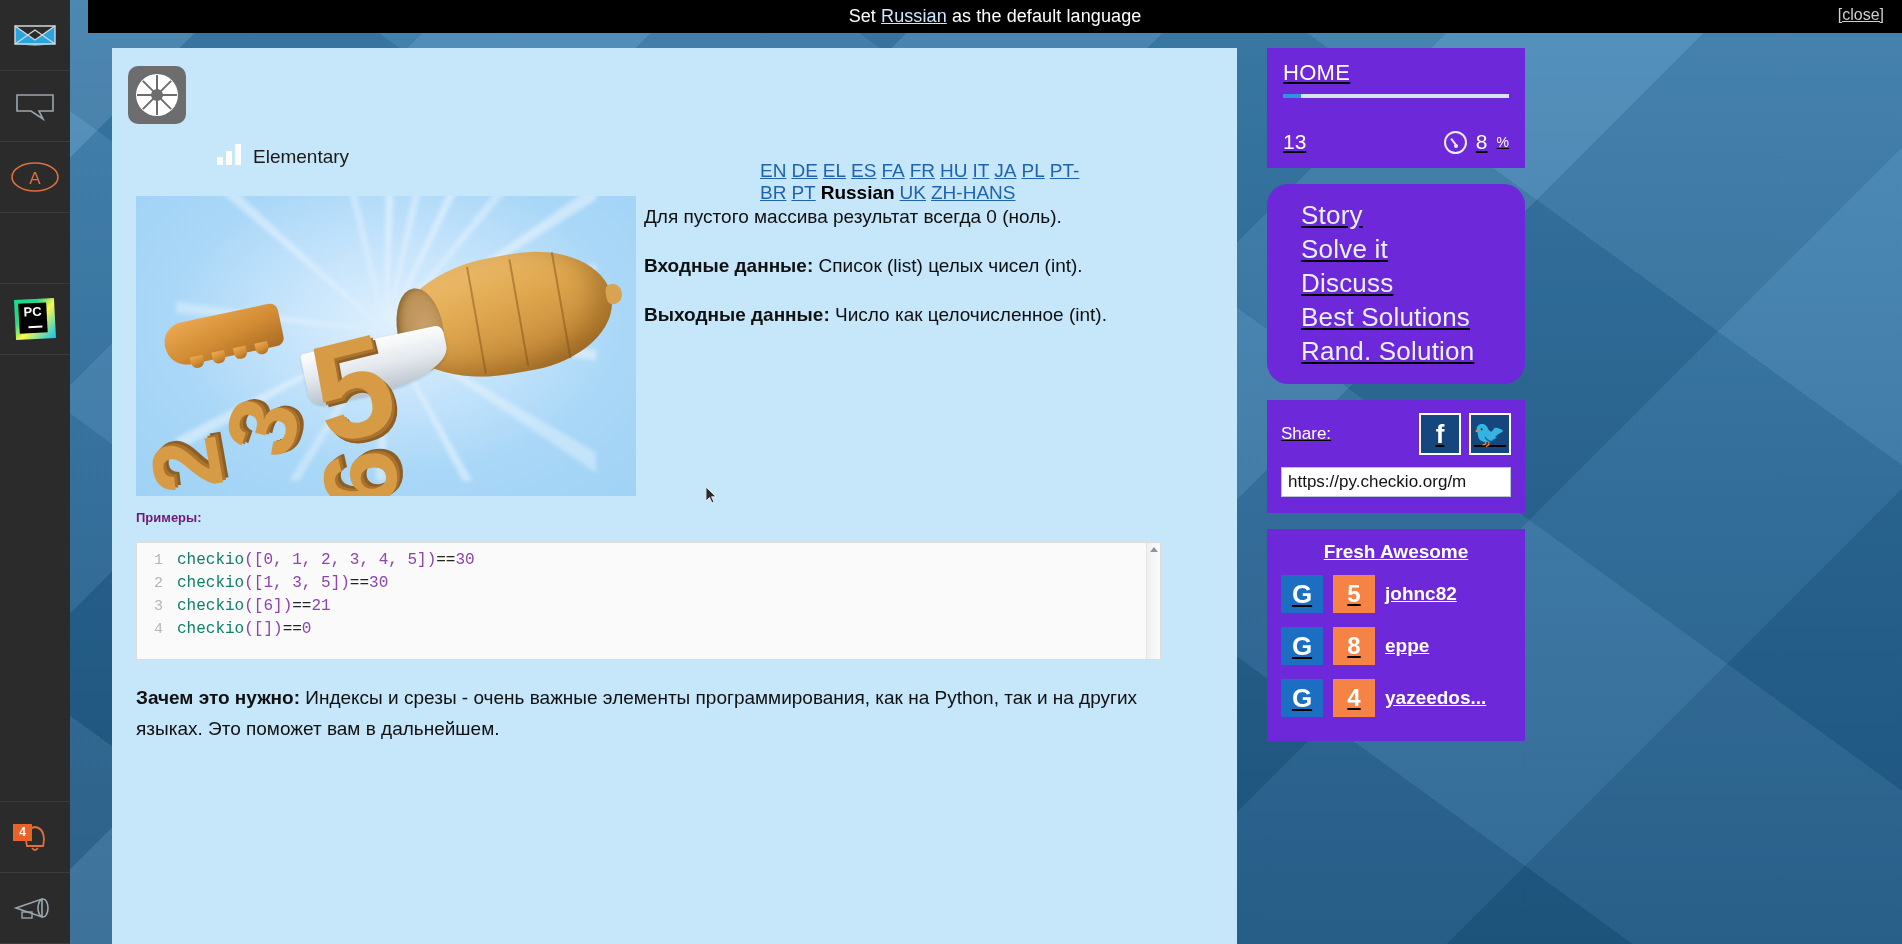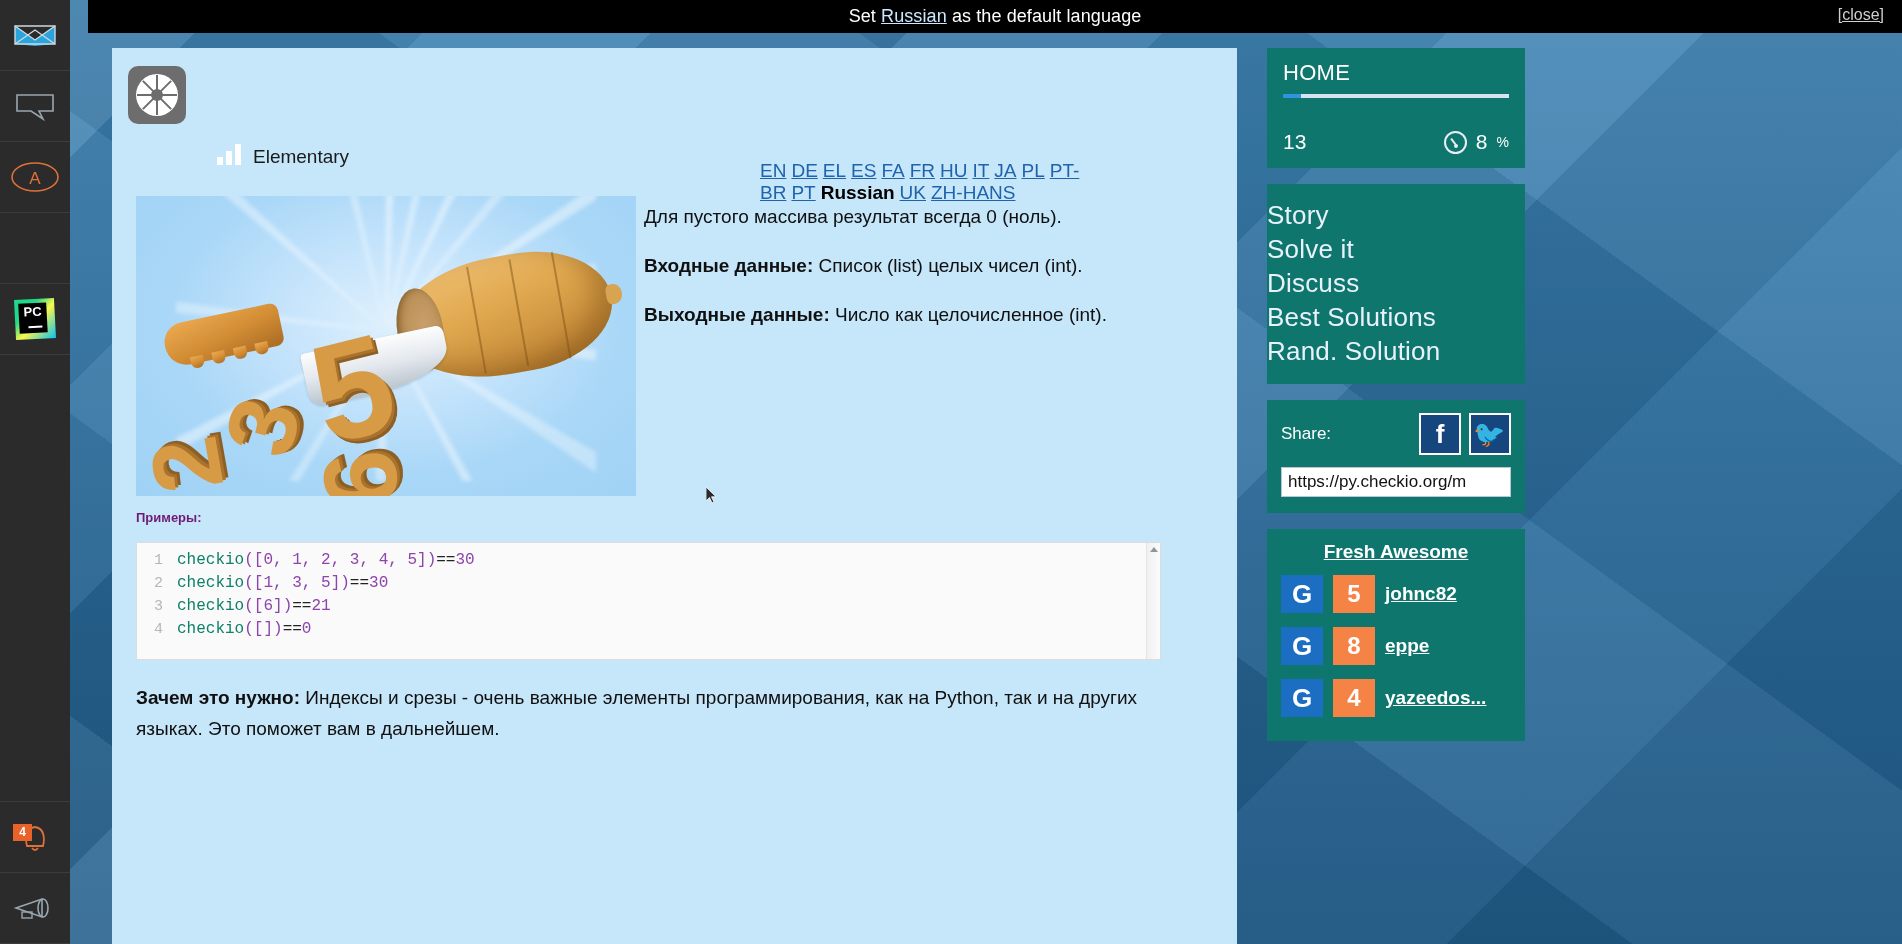--- a/index.html
+++ b/index.html
@@ -227,36 +227,36 @@
     border-left: 4px solid transparent; border-right: 4px solid transparent; border-bottom: 5px solid #8d96a0; }
 
   .why {
     position: absolute; left: 24px; top: 492px; width: 1020px;
     font-size: 19px; line-height: 31px; color: #101010;
   }
   .why b { font-weight: bold; }
 
   
   .rail { position: absolute; left: 1267px; top: 48px; width: 258px; }
-  .panel { background: #0f766e; margin-bottom: 16px; }
+  .panel { background: #6d28d9; margin-bottom: 16px; text-decoration: underline; }
 
   .home-panel { padding: 12px 16px 14px 16px; }
   .home-panel .ptitle { color: #fff; font-size: 22px; letter-spacing: .3px; }
   .progress { margin: 8px 0 6px 0; height: 4px; background: #d6e4f2; position: relative; }
   .progress .fill { position: absolute; left: 0; top: 0; height: 4px; width: 8%; background: #2e93e0; }
   .home-stats { display: flex; align-items: center; justify-content: space-between; color: #fff; margin-top: 32px; }
   .home-stats .lvl { font-size: 21px; }
   .home-stats .right { display: flex; align-items: center; gap: 9px; }
   .gauge { width: 23px; height: 23px; border-radius: 50%; border: 2px solid #e8eef5; position: relative; }
   .gauge .needle { position: absolute; left: 9px; top: 4px; width: 2px; height: 8px; background: #e8eef5; transform-origin: 50% 100%; transform: rotate(-38deg); }
   .gauge .dot { position: absolute; left: 8px; top: 11px; width: 4px; height: 4px; border-radius: 50%; background: #e8eef5; }
   .home-stats .pct { font-size: 21px; }
   .home-stats .pctsym { font-size: 14px; }
 
-  .nav-panel { padding: 14px 16px 16px 0; }
+  .nav-panel { padding: 14px 16px 16px 34px; border-radius: 21px; }
   .nav-panel a {
     display: block; color: #e9f2fb; font-size: 26px; line-height: 34px;
     text-decoration: none; letter-spacing: .2px;
   }
 
   .share-panel { padding: 13px 14px 16px 14px; }
   .share-top { display: flex; align-items: center; justify-content: space-between; }
   .share-top .slabel { color: #fff; font-size: 17px; }
   .share-btns { display: flex; gap: 8px; }
   .sbtn {

